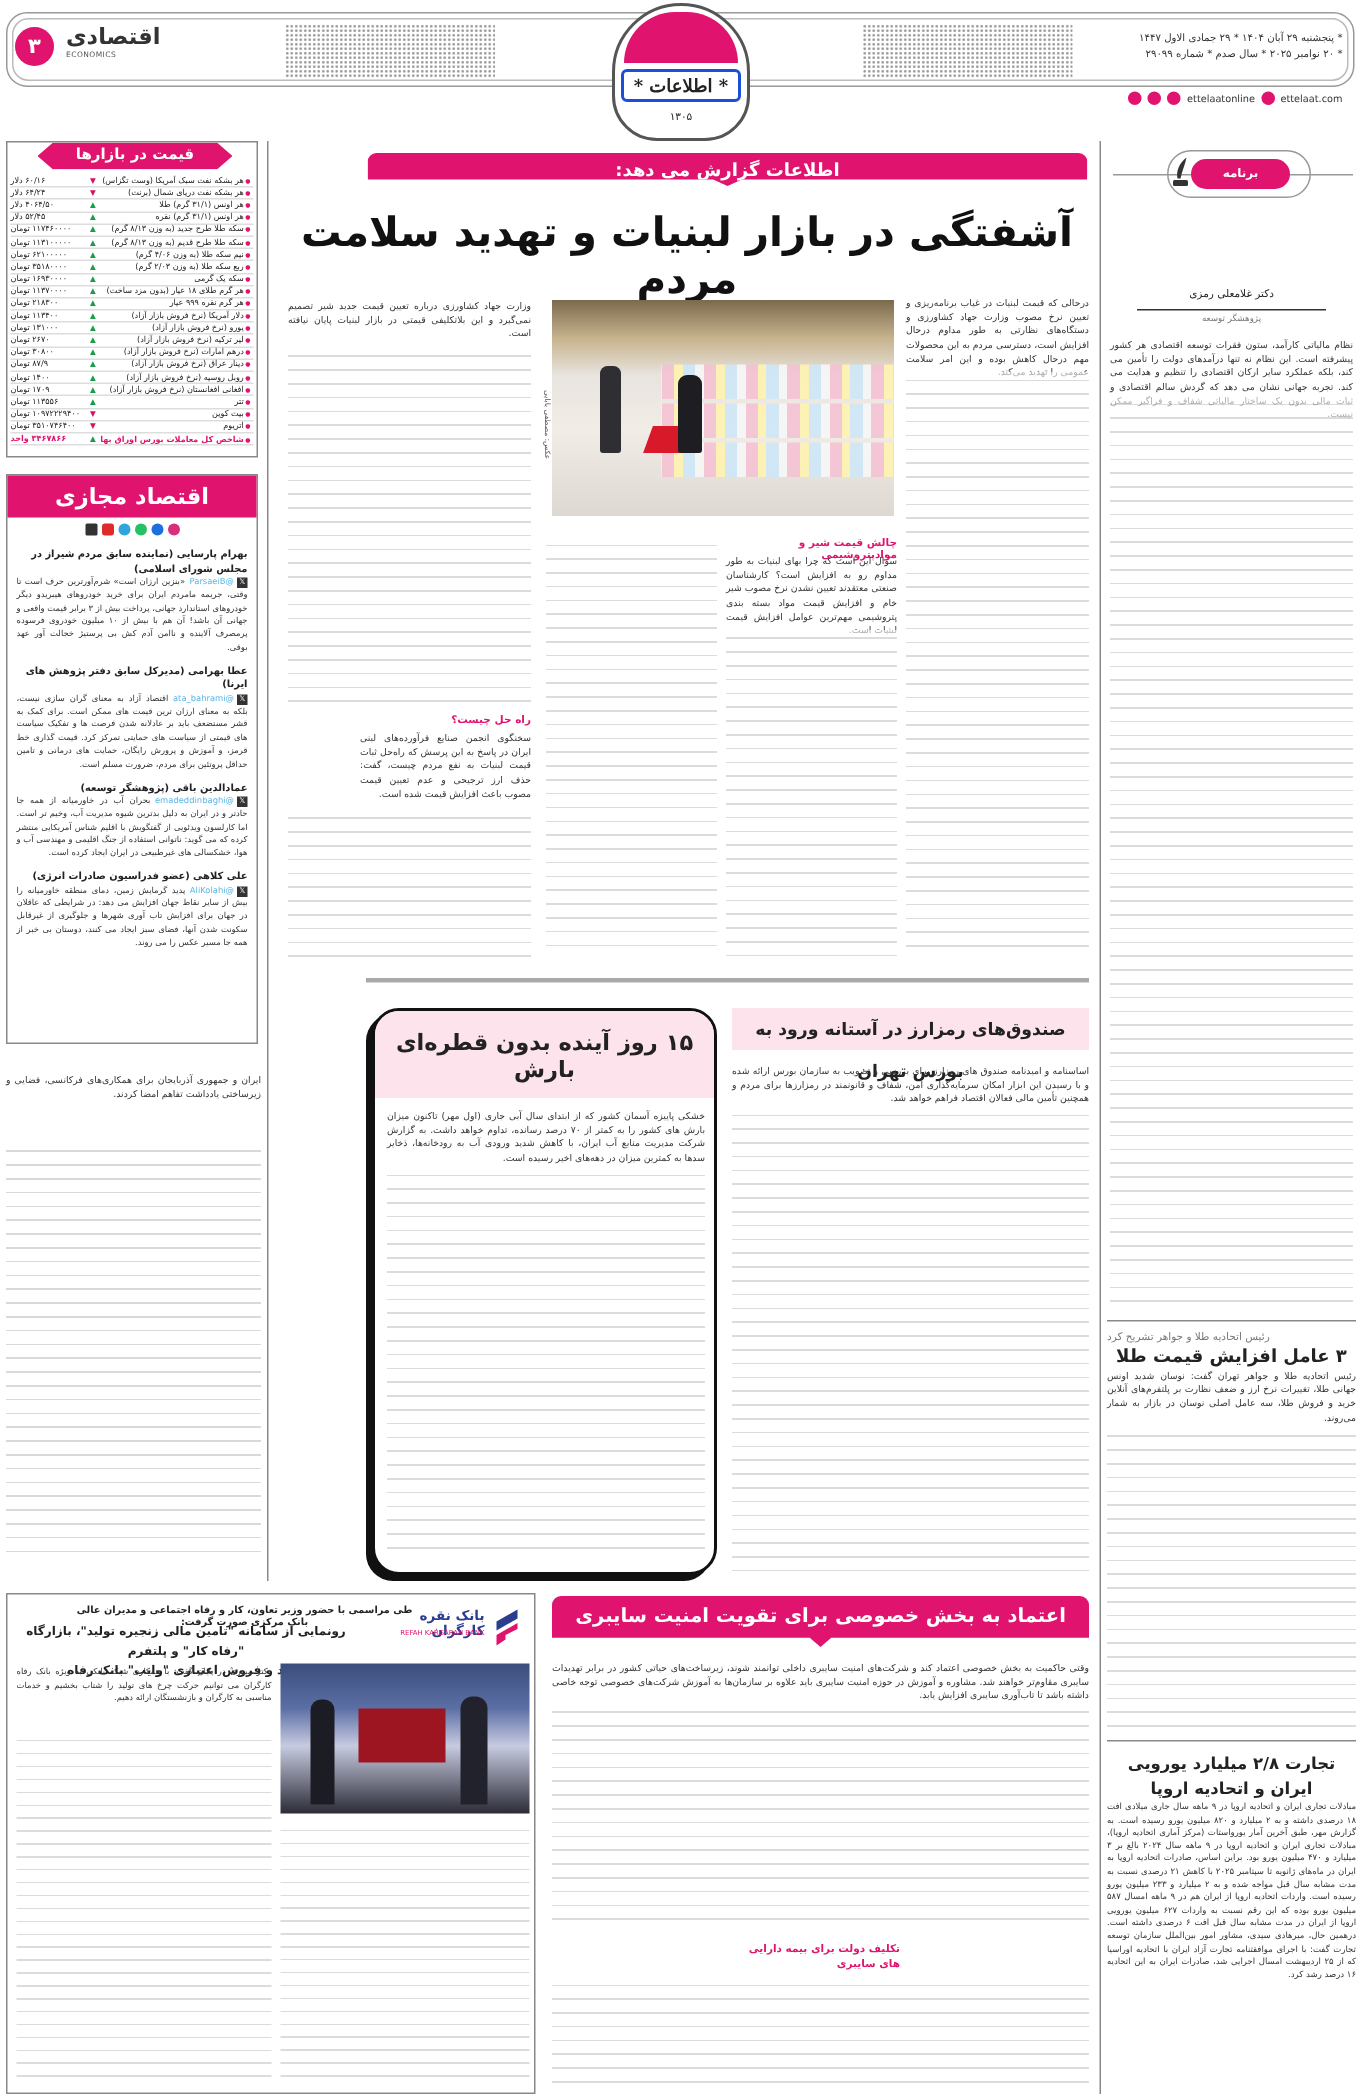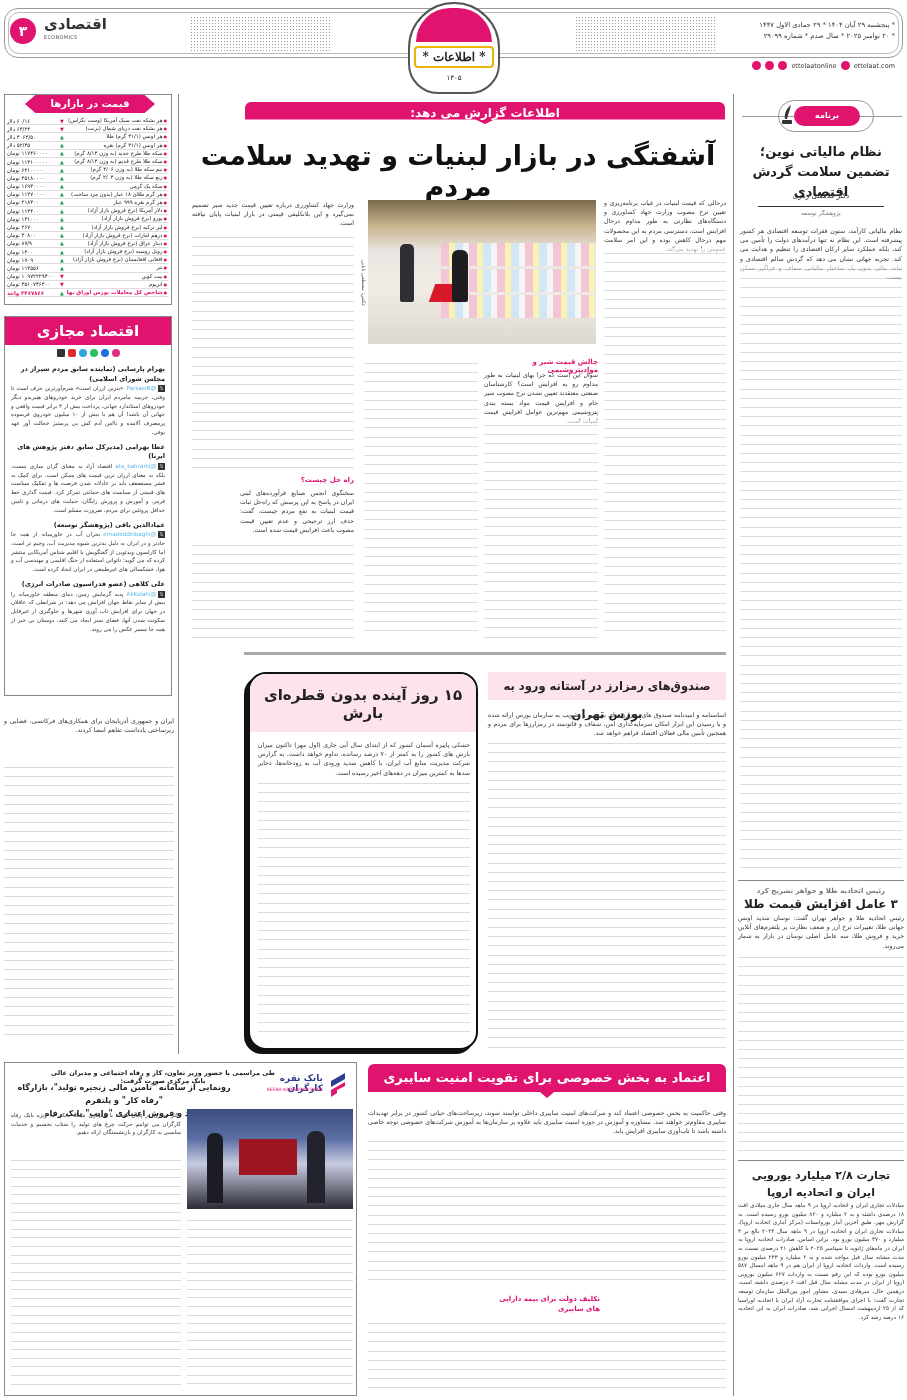--- a/index.html
+++ b/index.html
@@ -7,21 +7,21 @@
   body { font-family: "DejaVu Sans", sans-serif; color: #222; position: relative; }
   .abs { position: absolute; }
   .body-text { font-size: 6.2px; line-height: 9.2px; color: #333; text-align: justify; direction: rtl; }
   .pink { color: #e0136e; }
   
   .masthead { left: 4px; top: 8px; width: 899px; height: 50px; border: 1.5px solid #999; border-radius: 14px; }
   .masthead-inner { left: 8px; top: 12px; width: 891px; height: 42px; border: 1px solid #bbb; border-radius: 11px; }
   .dots { background-image: radial-gradient(#999 0.8px, transparent 0.9px); background-size: 3px 3px; }
   .logo { left: 408px; top: 2px; width: 92px; height: 92px; border-radius: 46px 46px 30px 30px; background: #fff; border: 2px solid #555; }
   .logo-top { left: 6px; top: 4px; width: 76px; height: 34px; border-radius: 38px 38px 0 0; background: #e0136e; }
-  .logo-band { left: 4px; top: 42px; width: 80px; height: 22px; background: #fff; border: 2px solid #eab308; border-radius: 4px; font-size: 12px; font-weight: bold; text-align: center; line-height: 18px; font-family: "DejaVu Serif", serif; }
+  .logo-band { left: 4px; top: 42px; width: 80px; height: 22px; background: #fff; border: 2px solid #1d4ed8; border-radius: 4px; font-size: 12px; font-weight: bold; text-align: center; line-height: 18px; font-family: "DejaVu Serif", serif; }
   .logo-year { left: 28px; top: 70px; width: 32px; font-size: 7px; text-align: center; }
   .page-num { left: 10px; top: 18px; width: 26px; height: 26px; border-radius: 13px; background: #e0136e; color: #fff; font-weight: bold; text-align: center; line-height: 26px; font-size: 14px; }
   .section-label { left: 44px; top: 15px; font-size: 15px; font-weight: bold; color: #333; }
   .section-sub { left: 44px; top: 34px; font-size: 5px; color: #555; letter-spacing: 0.3px; }
   .dateline { right: 12px; top: 20px; font-size: 6.8px; line-height: 11px; color: #333; text-align: right; }
   .socials { right: 12px; top: 61px; font-size: 6.5px; color: #333; display: flex; gap: 4px; align-items: center; }
   .soc-dot { width: 9px; height: 9px; border-radius: 50%; background: #e0136e; display: inline-block; }
   
   .vline { width: 1px; background: #888; }
   
@@ -285,34 +285,30 @@
   <div class="abs note-ring"></div>
   <div class="abs note-badge">
     <span>برنامه</span>
   </div>
   <div class="abs" style="left:42px;top:10px;width:14px;height:22px;">
     <svg width="14" height="22" viewBox="0 0 14 22">
         <path d="M11 1 C6 5 4 10 5 15 L7 15 C8 10 10 6 11 1Z" fill="#333"></path>
         <rect x="2" y="16" width="10" height="4" rx="1" fill="#333"></rect>
       </svg>
   </div>
-  <div class="abs" style="left:0;top:48px;width:166px;font-size:13px;font-weight:bold;text-align:center;line-height:20px;">
-    <div>نظام مالیاتی نوین؛</div>
-    <div>تضمین سلامت گردش اقتصادی</div>
-  </div>
   <div class="abs" style="left:0;top:98px;width:166px;font-size:7px;text-align:center;">دکتر غلامعلی رمزی</div>
   <div class="abs" style="left:20px;top:112px;width:126px;height:1px;background:#333;"></div>
   <div class="abs" style="left:0;top:116px;width:166px;font-size:5.8px;text-align:center;color:#777;">پژوهشگر توسعه</div>
   <div class="abs body-text" style="left:2px;top:132px;width:162px;">نظام مالیاتی کارآمد، ستون فقرات توسعه اقتصادی هر کشور پیشرفته است. این نظام نه تنها درآمدهای دولت را تأمین می کند، بلکه عملکرد سایر ارکان اقتصادی را تنظیم و هدایت می کند. تجربه جهانی نشان می دهد که گردش سالم اقتصادی و ثبات مالی بدون یک ساختار مالیاتی شفاف و فراگیر ممکن نیست.</div>
   <div class="abs" style="left:2px;top:170px;width:162px;height:610px;background:repeating-linear-gradient(180deg,#fff 0 5px,#c4c4c4 5px 6px,#fff 6px 9.2px);opacity:.6;"></div>
 </div>
 
 <div class="abs" style="left:738px;top:880px;width:166px;">
   <div style="height:1px;background:#888;margin-bottom:6px;"></div>
-  <div style="font-size:7px;color:#777;text-align:center;font-weight:bold;">رئیس اتحادیه طلا و جواهر تشریح کرد</div>
+  <div style="font-size:7px;color:#777;text-align:left;">رئیس اتحادیه طلا و جواهر تشریح کرد</div>
   <div style="font-size:12px;font-weight:bold;text-align:center;line-height:18px;">۳ عامل افزایش قیمت طلا</div>
   <div class="body-text">رئیس اتحادیه طلا و جواهر تهران گفت: نوسان شدید اونس جهانی طلا، تغییرات نرخ ارز و ضعف نظارت بر پلتفرم‌های آنلاین خرید و فروش طلا، سه عامل اصلی نوسان در بازار به شمار می‌روند.</div>
   <div style="height:200px;margin-top:2px;background:repeating-linear-gradient(180deg,#fff 0 5px,#c4c4c4 5px 6px,#fff 6px 9.2px);opacity:.6;"></div>
 </div>
 
 <div class="abs" style="left:738px;top:1160px;width:166px;">
   <div style="height:1px;background:#888;margin-bottom:6px;"></div>
   <div style="font-size:11px;font-weight:bold;text-align:center;line-height:17px;">
     <div>تجارت ۲/۸ میلیارد یورویی</div>
     <div>ایران و اتحادیه اروپا</div>

